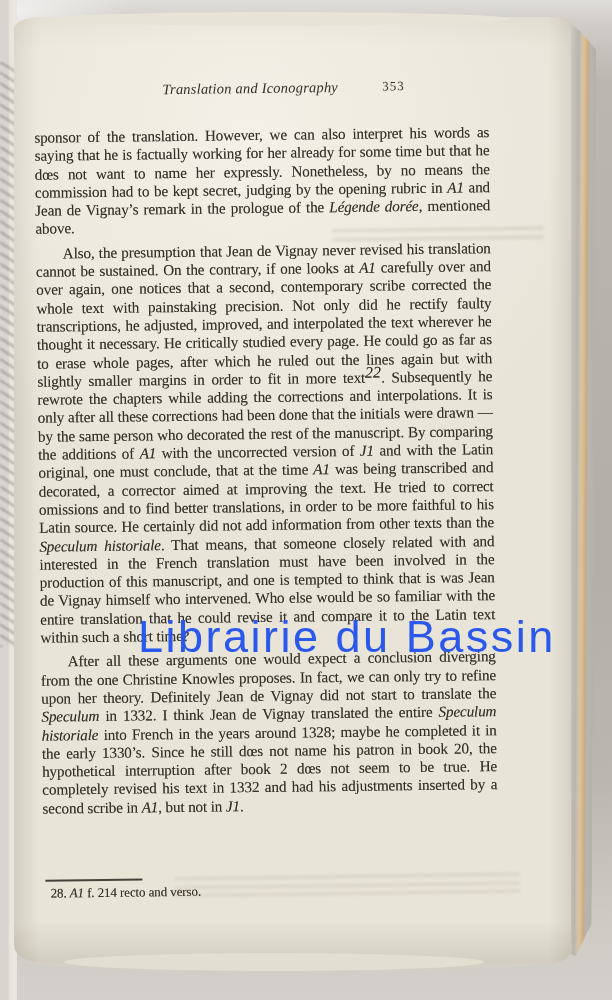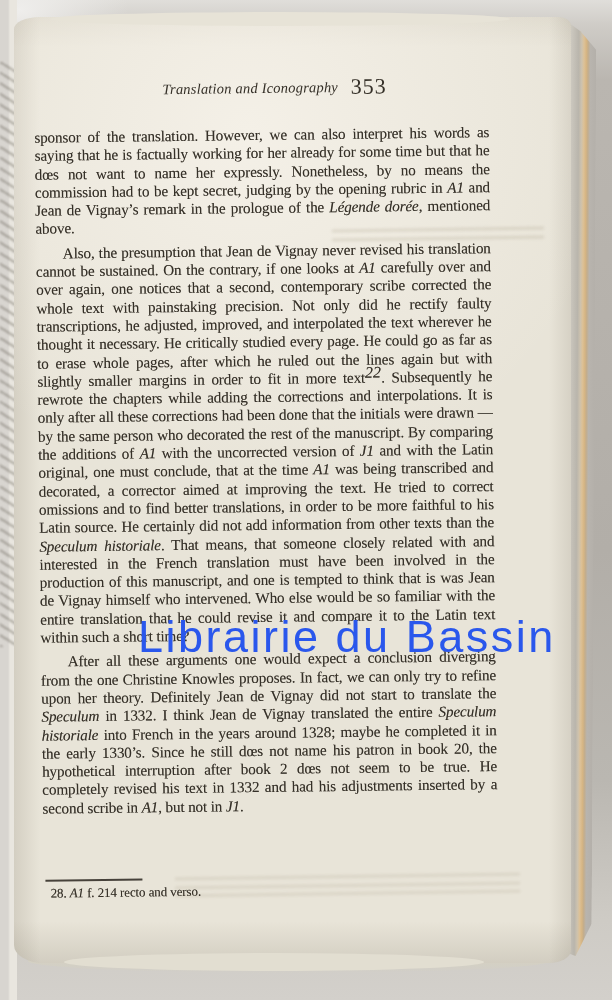--- a/index.html
+++ b/index.html
@@ -64,21 +64,21 @@
     position:absolute;left:0;top:0;width:557px;height:946px;
     transform:rotate(-0.7deg);transform-origin:0 420px;
     color:#353028;
   }
   .running-head{position:absolute;left:24px;top:64px;width:455px;height:20px;}
   .running-head-title{
     display:block;text-align:center;transform:translateX(-11px);
     font-style:italic;font-size:14.5px;letter-spacing:.2px;line-height:20px;
   }
   .page-number{
-    position:absolute;right:102px;top:0;font-size:22px;letter-spacing:1px;line-height:20px;font-style:normal;
+    position:absolute;right:84px;top:0;font-size:13px;letter-spacing:1px;line-height:20px;font-style:normal;
   }
   .body-text{
     position:absolute;left:24px;top:112px;width:455px;
     font-size:15.2px;line-height:18.3px;letter-spacing:-0.15px;
     text-align:justify;
     text-shadow:0 0 .5px rgba(60,54,44,0.5);
   }
   .body-text p{margin:0;text-indent:27px;}
   .body-text p:first-child{text-indent:0;}
   .body-text p + p{margin-top:6px;}

